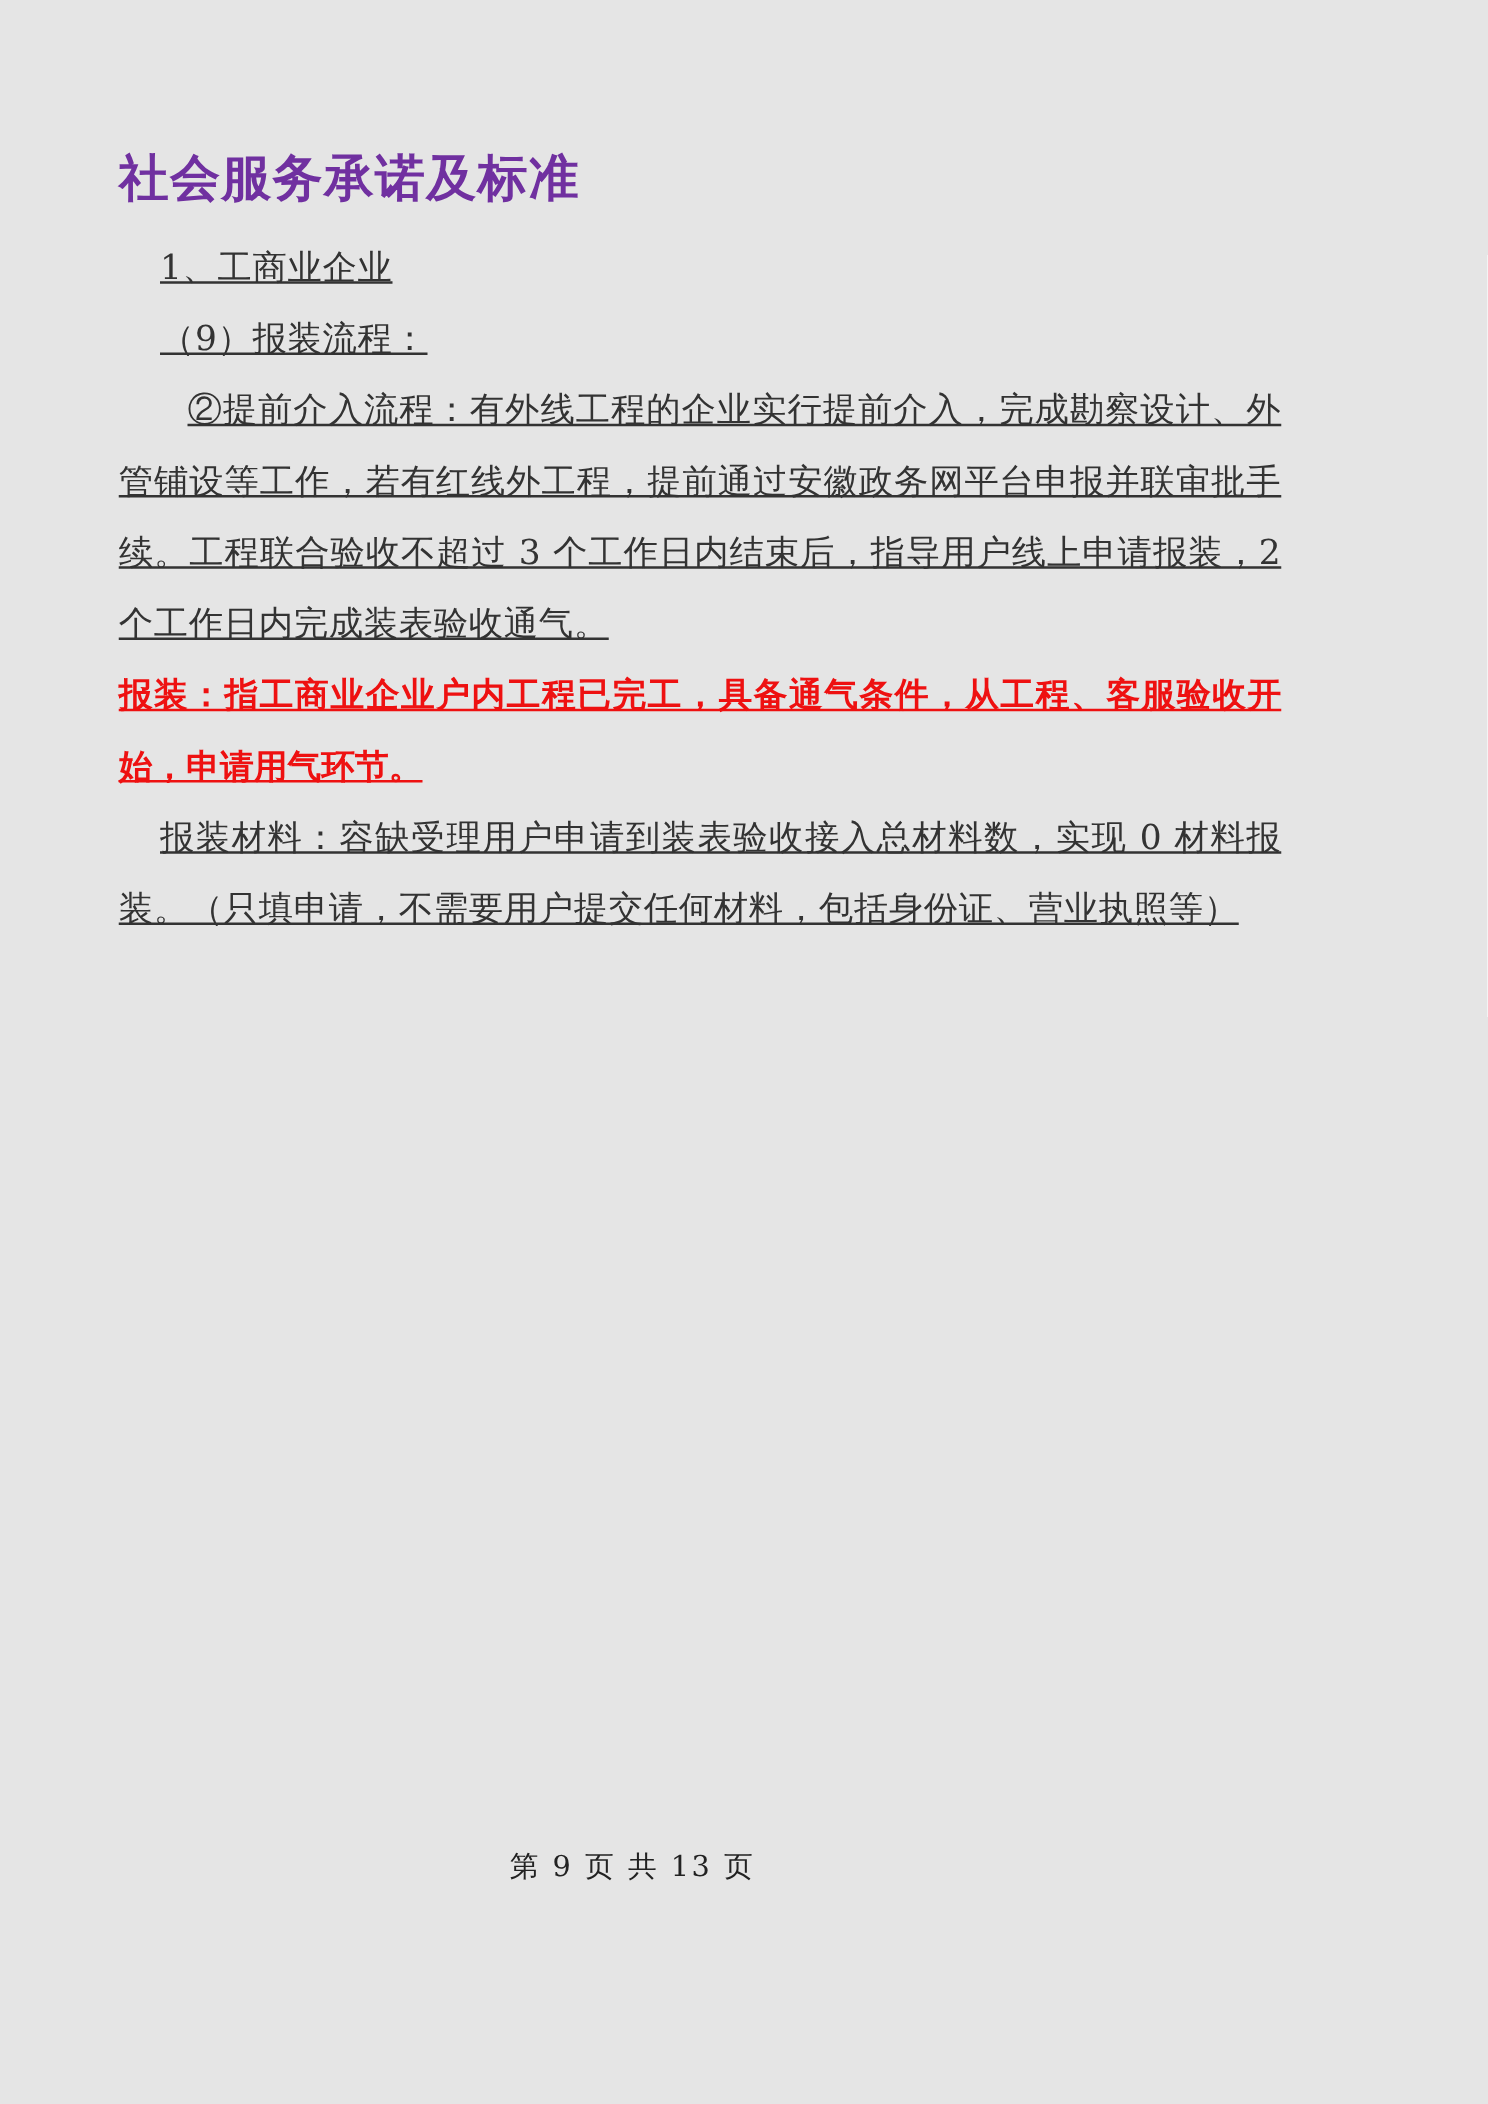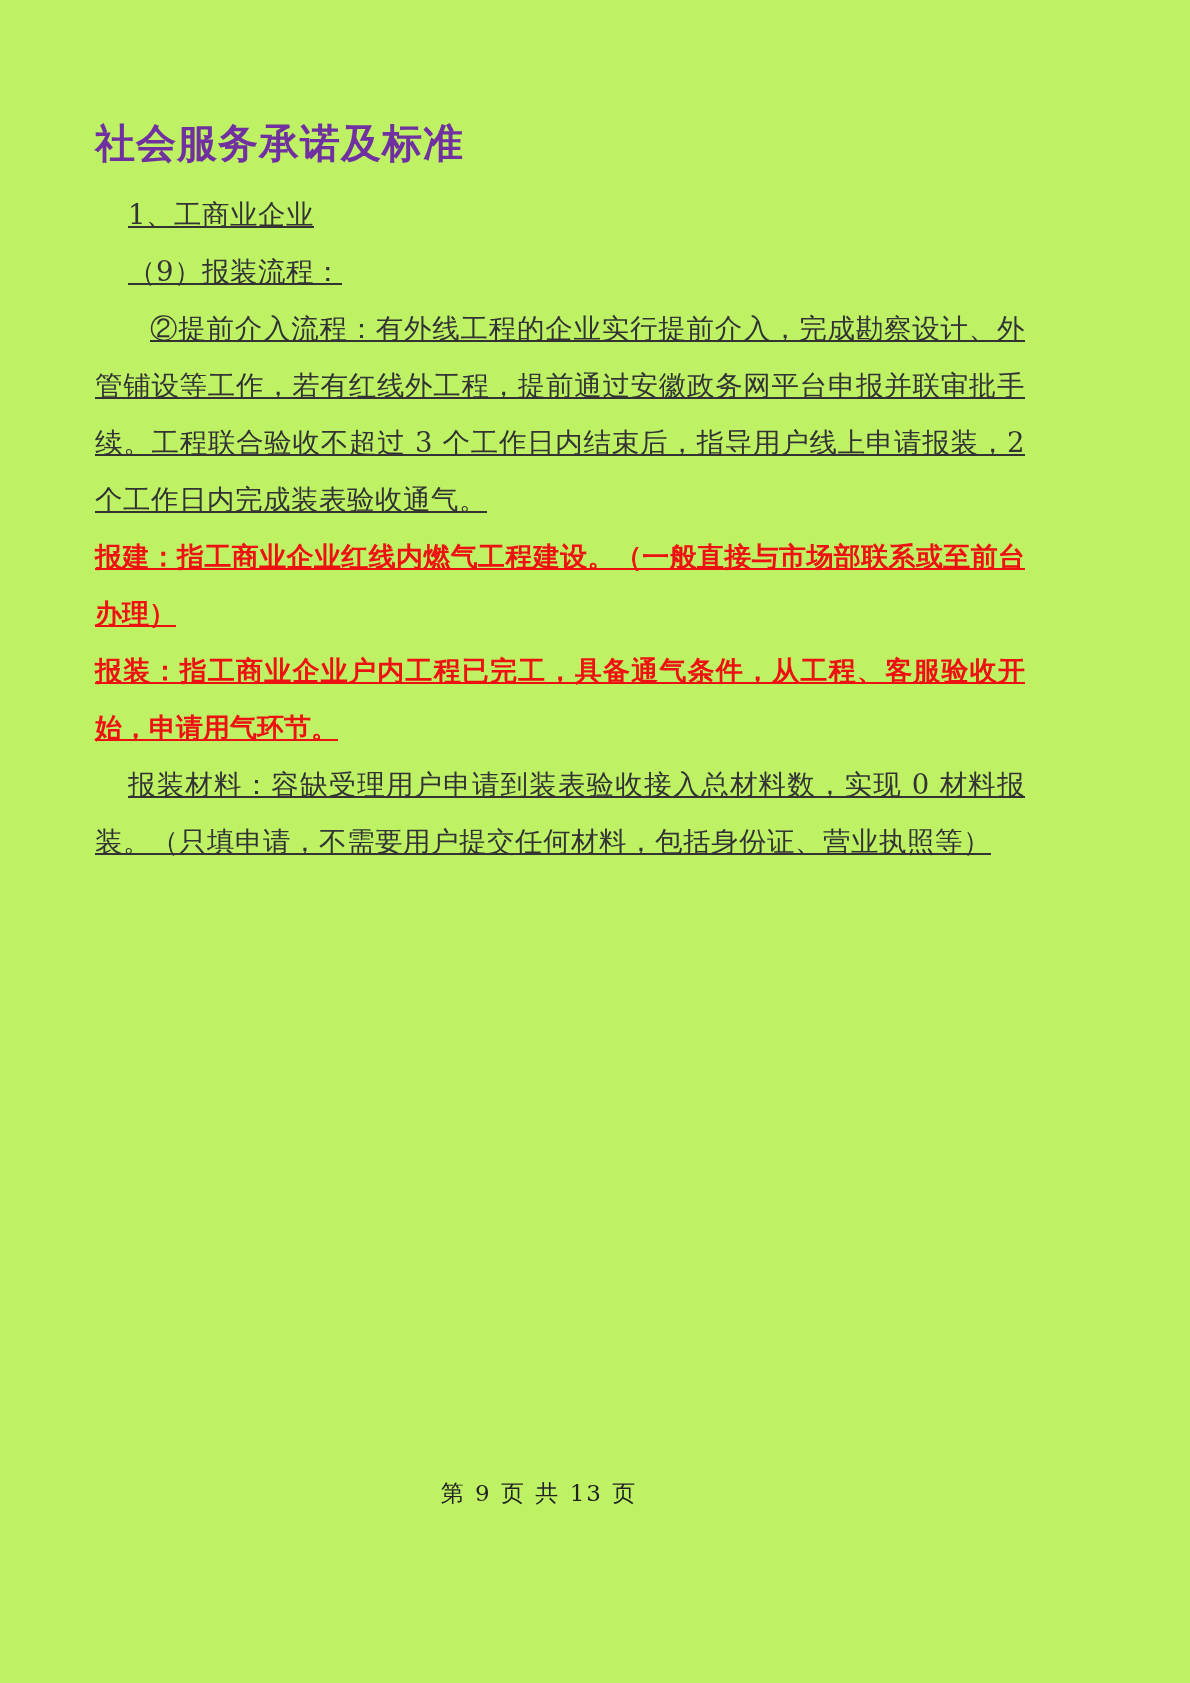--- a/index.html
+++ b/index.html
@@ -5,21 +5,21 @@
   html, body {
     margin: 0;
     padding: 0;
     background: #ffffff;
   }
   .page {
     position: relative;
     width: 1190px;
     height: 1683px;
     margin: 0 auto;
-    background: #bef264;
+    background: #e5e5e5;
     box-sizing: border-box;
     overflow: hidden;
   }
   .content {
     position: absolute;
     left: 95px;
     top: 118px;
     width: 930px;
   }
   .doc-title {
@@ -62,42 +62,40 @@
   .footer {
     position: absolute;
     left: 0;
     top: 1478px;
     width: 1012px;
     text-align: center;
     font-family: "DejaVu Serif", "Liberation Serif", serif;
     font-size: 23px;
     color: #222222;
     letter-spacing: 2px;
-    margin-left: 33px;
   }
 </style>
 </head>
 <body>
 
 <div class="page">
 
   <div class="content">
 
     <h1 class="doc-title"><span>社会服务承诺及标准</span></h1>
 
     <p class="para indent-half">1、工商业企业</p>
 
     <p class="para indent-half">（9）报装流程：</p>
 
 
 
     <p class="para indent">②提前介入流程：有外线工程的企业实行提前介入，完成勘察设计、外管铺设等工作，若有红线外工程，提前通过安徽政务网平台申报并联审批手续。工程联合验收不超过 3 个工作日内结束后，指导用户线上申请报装，2 个工作日内完成装表验收通气。</p>
 
 
-    <p class="para red nonindent">报建：指工商业企业红线内燃气工程建设。（一般直接与市场部联系或至前台办理）</p>
 
     <p class="para red nonindent">报装：指工商业企业户内工程已完工，具备通气条件，从工程、客服验收开始，申请用气环节。</p>
 
     <p class="para indent-half">报装材料：容缺受理用户申请到装表验收接入总材料数，实现 0 材料报装。（只填申请，不需要用户提交任何材料，包括身份证、营业执照等）</p>
 
   </div>
 
   <div class="footer">
     <span>第 9 页 共 13 页</span>
   </div>

